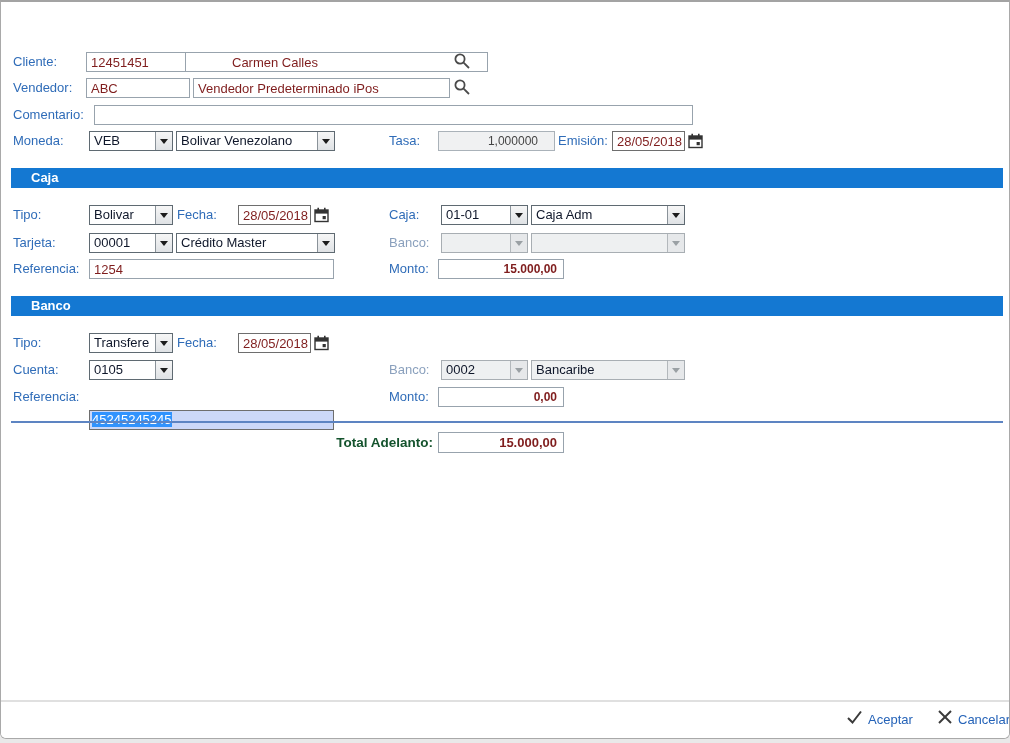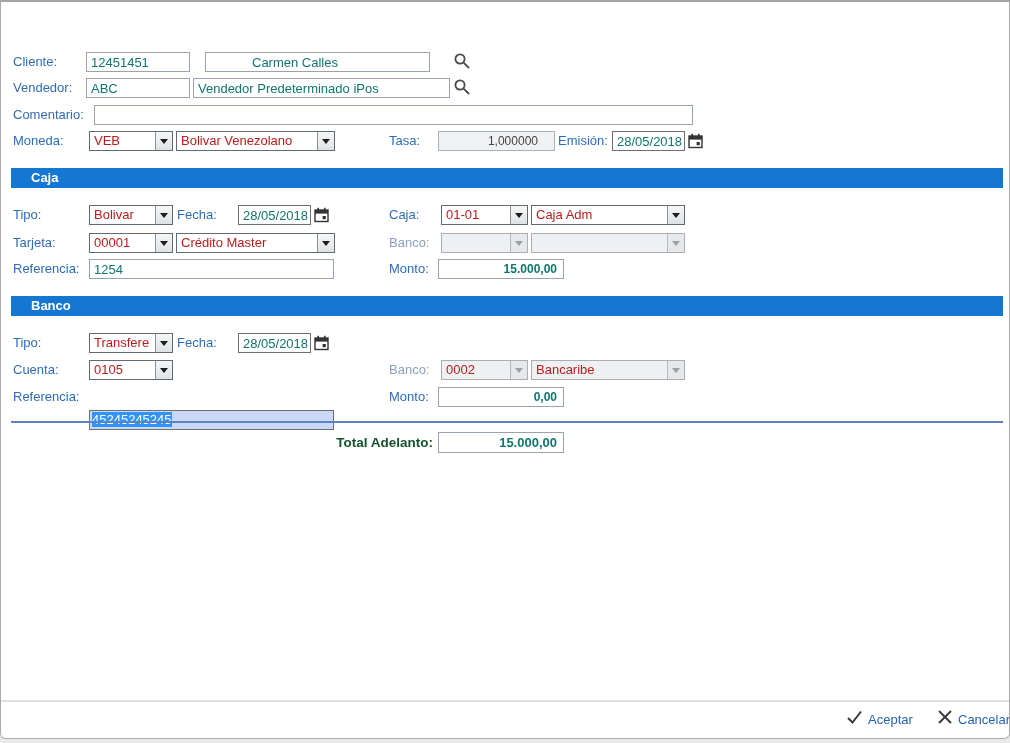--- a/index.html
+++ b/index.html
@@ -15,34 +15,34 @@
   .tab.active { left:142px; color:#1b3f8f; }
   .tab-underline { position:absolute; left:136px; top:31px; width:152px; height:4px;
     background:#1157ad; border-radius:2px; }
   .arrow-annot { position:absolute; left:293px; top:1px; width:92px; height:30px; }
 
   .lbl { position:absolute; height:20px; line-height:20px; font-size:13px; color:#2f6cb8; white-space:nowrap; }
   .lbl.dis { color:#8aa0bd; }
   .lbl.total { font-weight:bold; color:#14532d; font-size:13.5px; text-align:right; }
 
   input.fld { position:absolute; height:20px; border:1px solid #98a3ad; background:#fff;
-    font-family:inherit; font-size:13px; color:#0f766e; padding:0 4px; }
+    font-family:inherit; font-size:13px; color:#7f1d1d; padding:0 4px; }
   input.fld.num { text-align:right; padding-right:6px; font-size:12px; font-weight:bold; }
   input.fld.rate { text-align:right; padding-right:16px; font-size:12px; font-weight:normal; }
   input.fld.dis { background:#f0f1f2; border-color:#aab2b9; color:#444; }
   input.fld.date { border:1px solid #6e6e6e; padding-right:1px; }
   input.fld.totalv { border:1px solid #98a3ad; font-weight:bold; font-size:13px; text-align:right; padding-right:6px; }
 
   .fake-input { position:absolute; height:20px; border:1px solid #6e6e6e; background:#ccd8f8;
     font-size:13px; line-height:18px; padding:0 2px; overflow:hidden;margin-top:23px; }
   .fake-input .sel { background:#3193fd; color:#fff; }
 
   .dd { position:absolute; height:20px; border:1px solid #5f6a72; background:#fff;
     display:flex; align-items:stretch; overflow:hidden; }
-  .dd-val { flex:1; font-size:13px; line-height:18px; padding:0 4px; color:#b91c1c;
+  .dd-val { flex:1; font-size:13px; line-height:18px; padding:0 4px; color:#0f172a;
     white-space:nowrap; overflow:hidden; }
   .dd-btn { width:17px; background:linear-gradient(#f6f6f6,#dfe2e5); border-left:1px solid #8a9299;
     display:flex; align-items:center; justify-content:center; cursor:pointer; }
   .tri { width:0; height:0; border:4px solid transparent; border-top:5px solid #1c1c1c; margin-top:4px; }
   .dd.dis { background:#eef0f1; border-color:#a8aeb3; }
   .dd.dis .dd-val { background:#eef0f1; }
   .dd.dis .dd-btn { background:#e6e8ea; border-left-color:#b3b8bc; }
   .dd.dis .tri { border-top-color:#9aa0a4; }
 
   .section-bar { position:absolute; left:10px; width:992px; height:20px; background:#1478d2;
@@ -56,21 +56,21 @@
   .btn-label { position:absolute; top:710px; font-size:13px; color:#2563b8; cursor:pointer; white-space:nowrap; }
 </style>
 </head>
 <body>
 
 <div class="dialog">
 
 
   <span class="lbl" style="left:12px;top:50px">Cliente:</span>
   <input class="fld" style="left: 85px; top: 50px; width: 104px;" value="12451451">
-  <input class="fld" style="left: 204px; top: 50px; width: 225px; padding-left: 46px;" value="Carmen Calles">
+  <input class="fld" style="left: 184px; top: 50px; width: 303px; padding-left: 46px;" value="Carmen Calles">
   <svg class="icon" style="left:452px;top:50px" width="18" height="18" viewBox="0 0 18 18">
     <circle cx="7" cy="7" r="4.6" fill="none" stroke="#4a4a4a" stroke-width="1.8"></circle>
     <line x1="10.6" y1="10.6" x2="16" y2="16" stroke="#4a4a4a" stroke-width="1.8"></line>
   </svg>
 
   <span class="lbl" style="left:12px;top:76px">Vendedor:</span>
   <input class="fld" style="left: 85px; top: 76px; width: 104px;" value="ABC">
   <input class="fld" style="left: 192px; top: 76px; width: 257px;" value="Vendedor Predeterminado iPos">
   <svg class="icon" style="left:452px;top:76px" width="18" height="18" viewBox="0 0 18 18">
     <circle cx="7" cy="7" r="4.6" fill="none" stroke="#4a4a4a" stroke-width="1.8"></circle>

